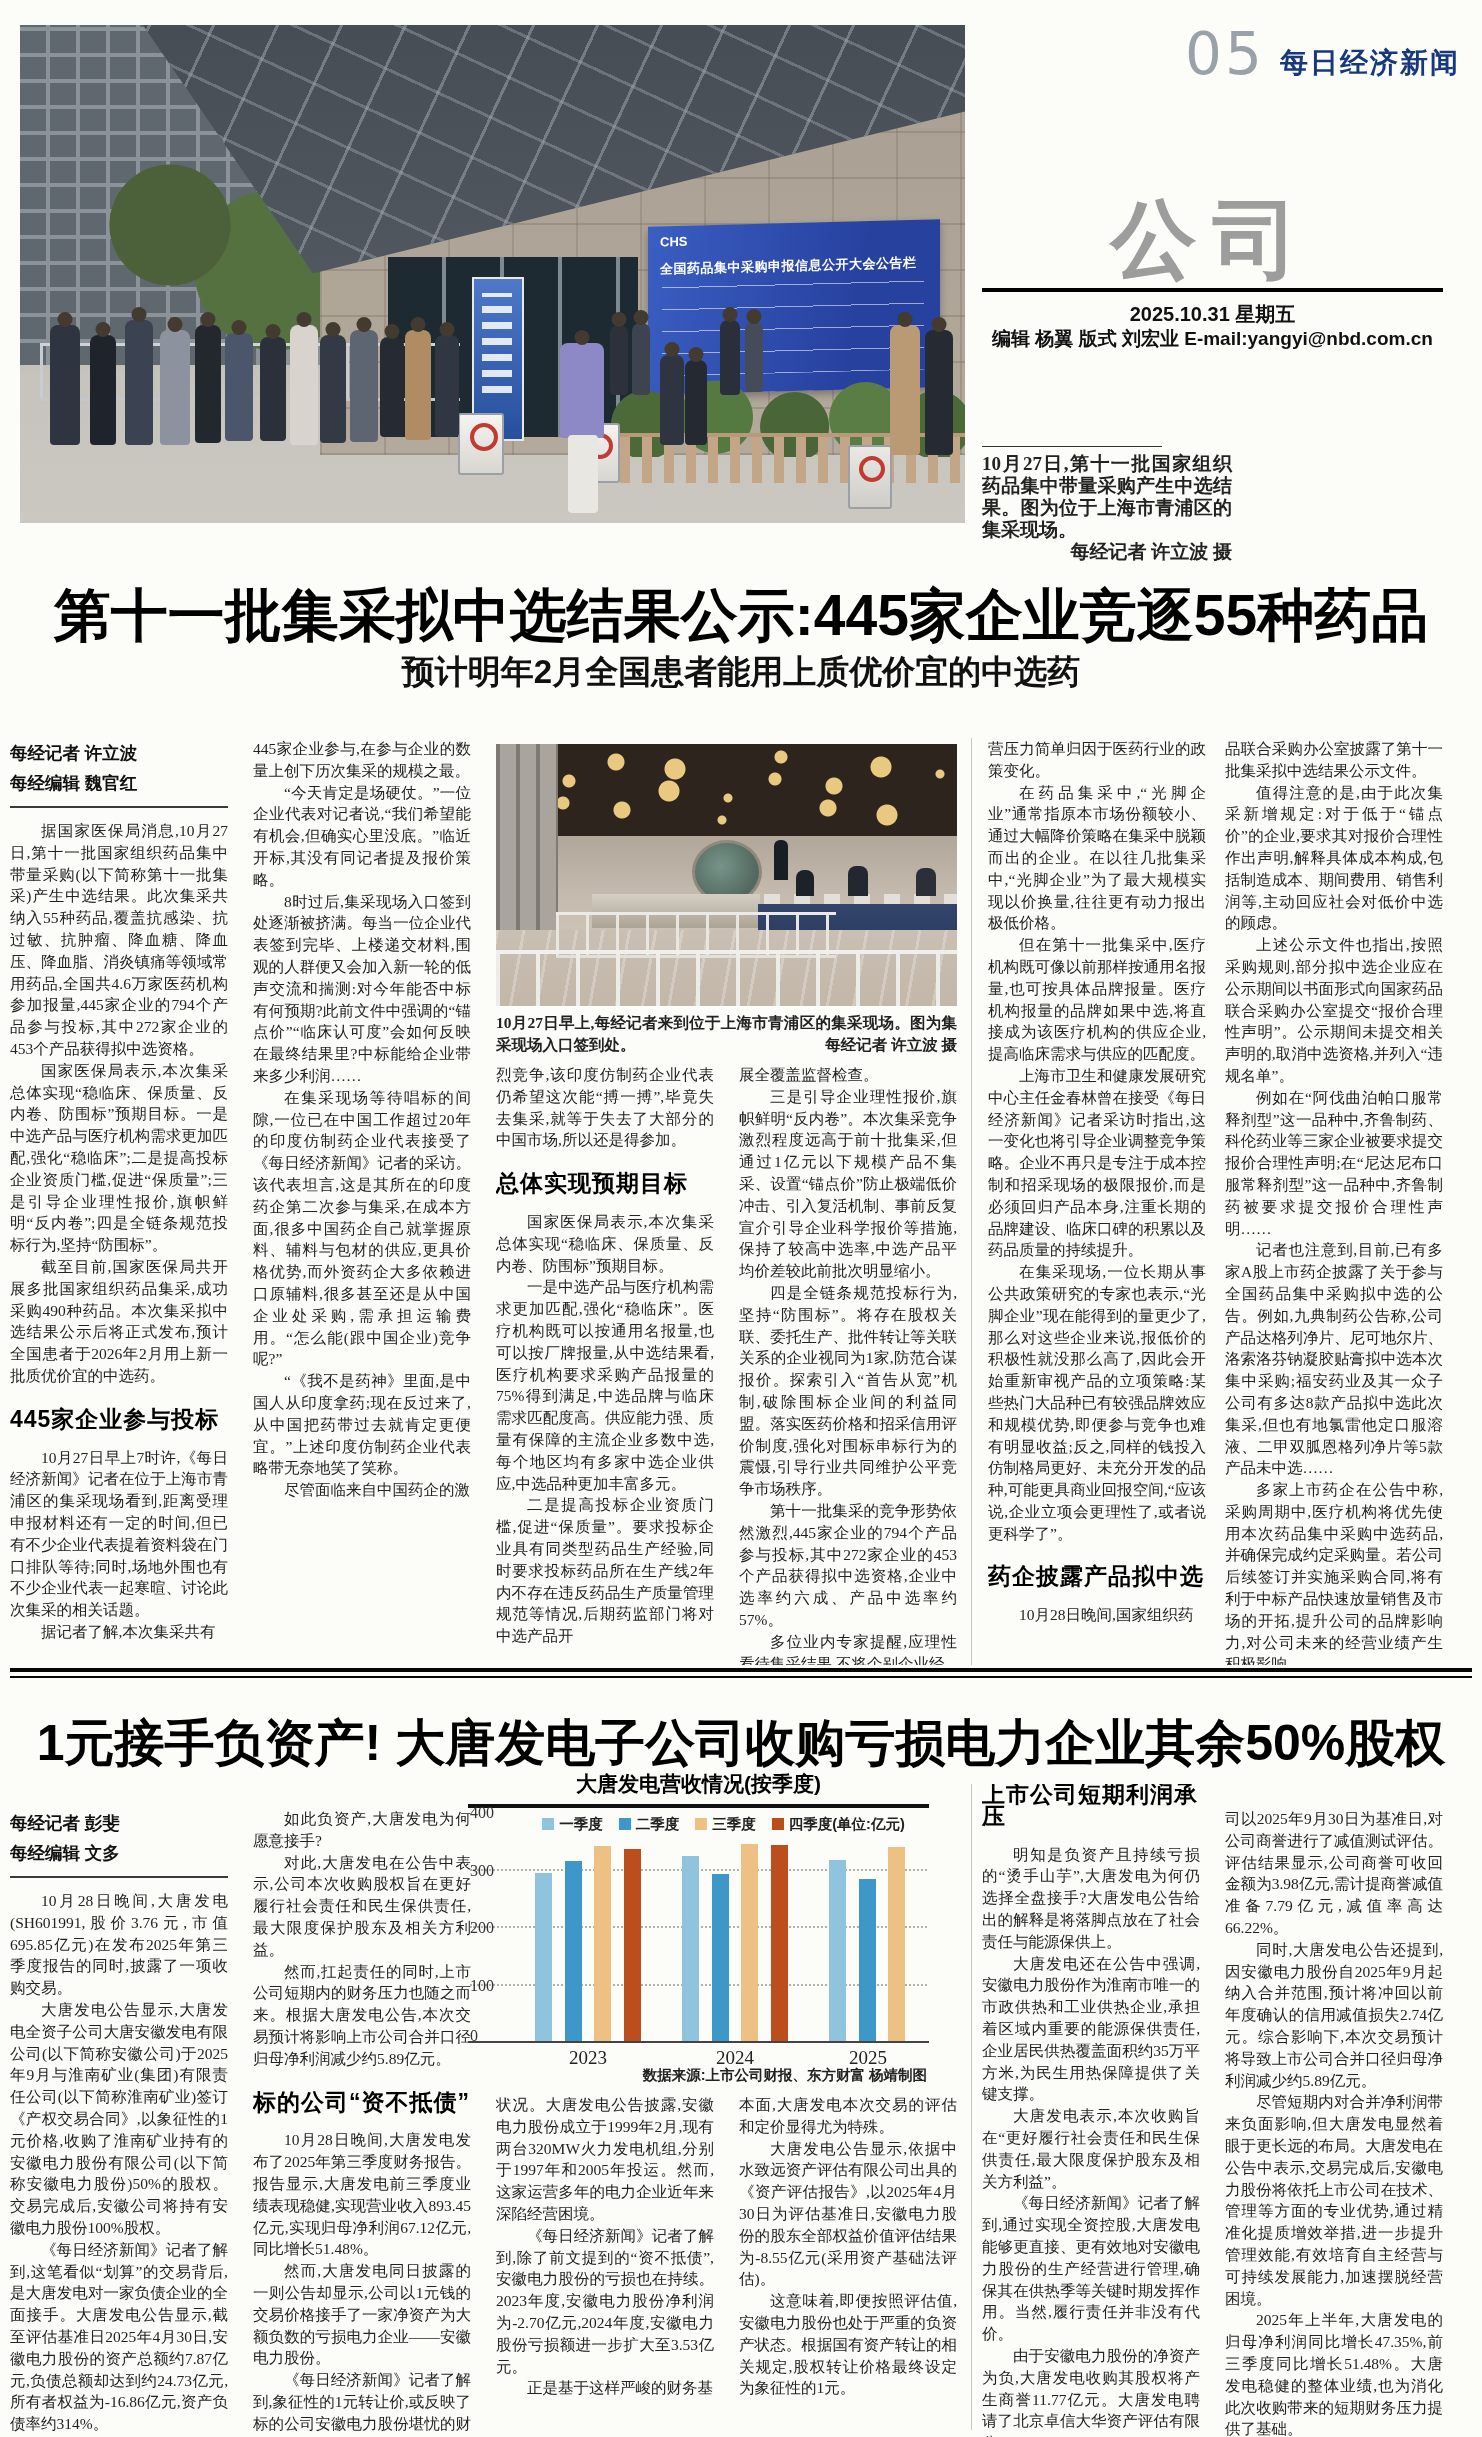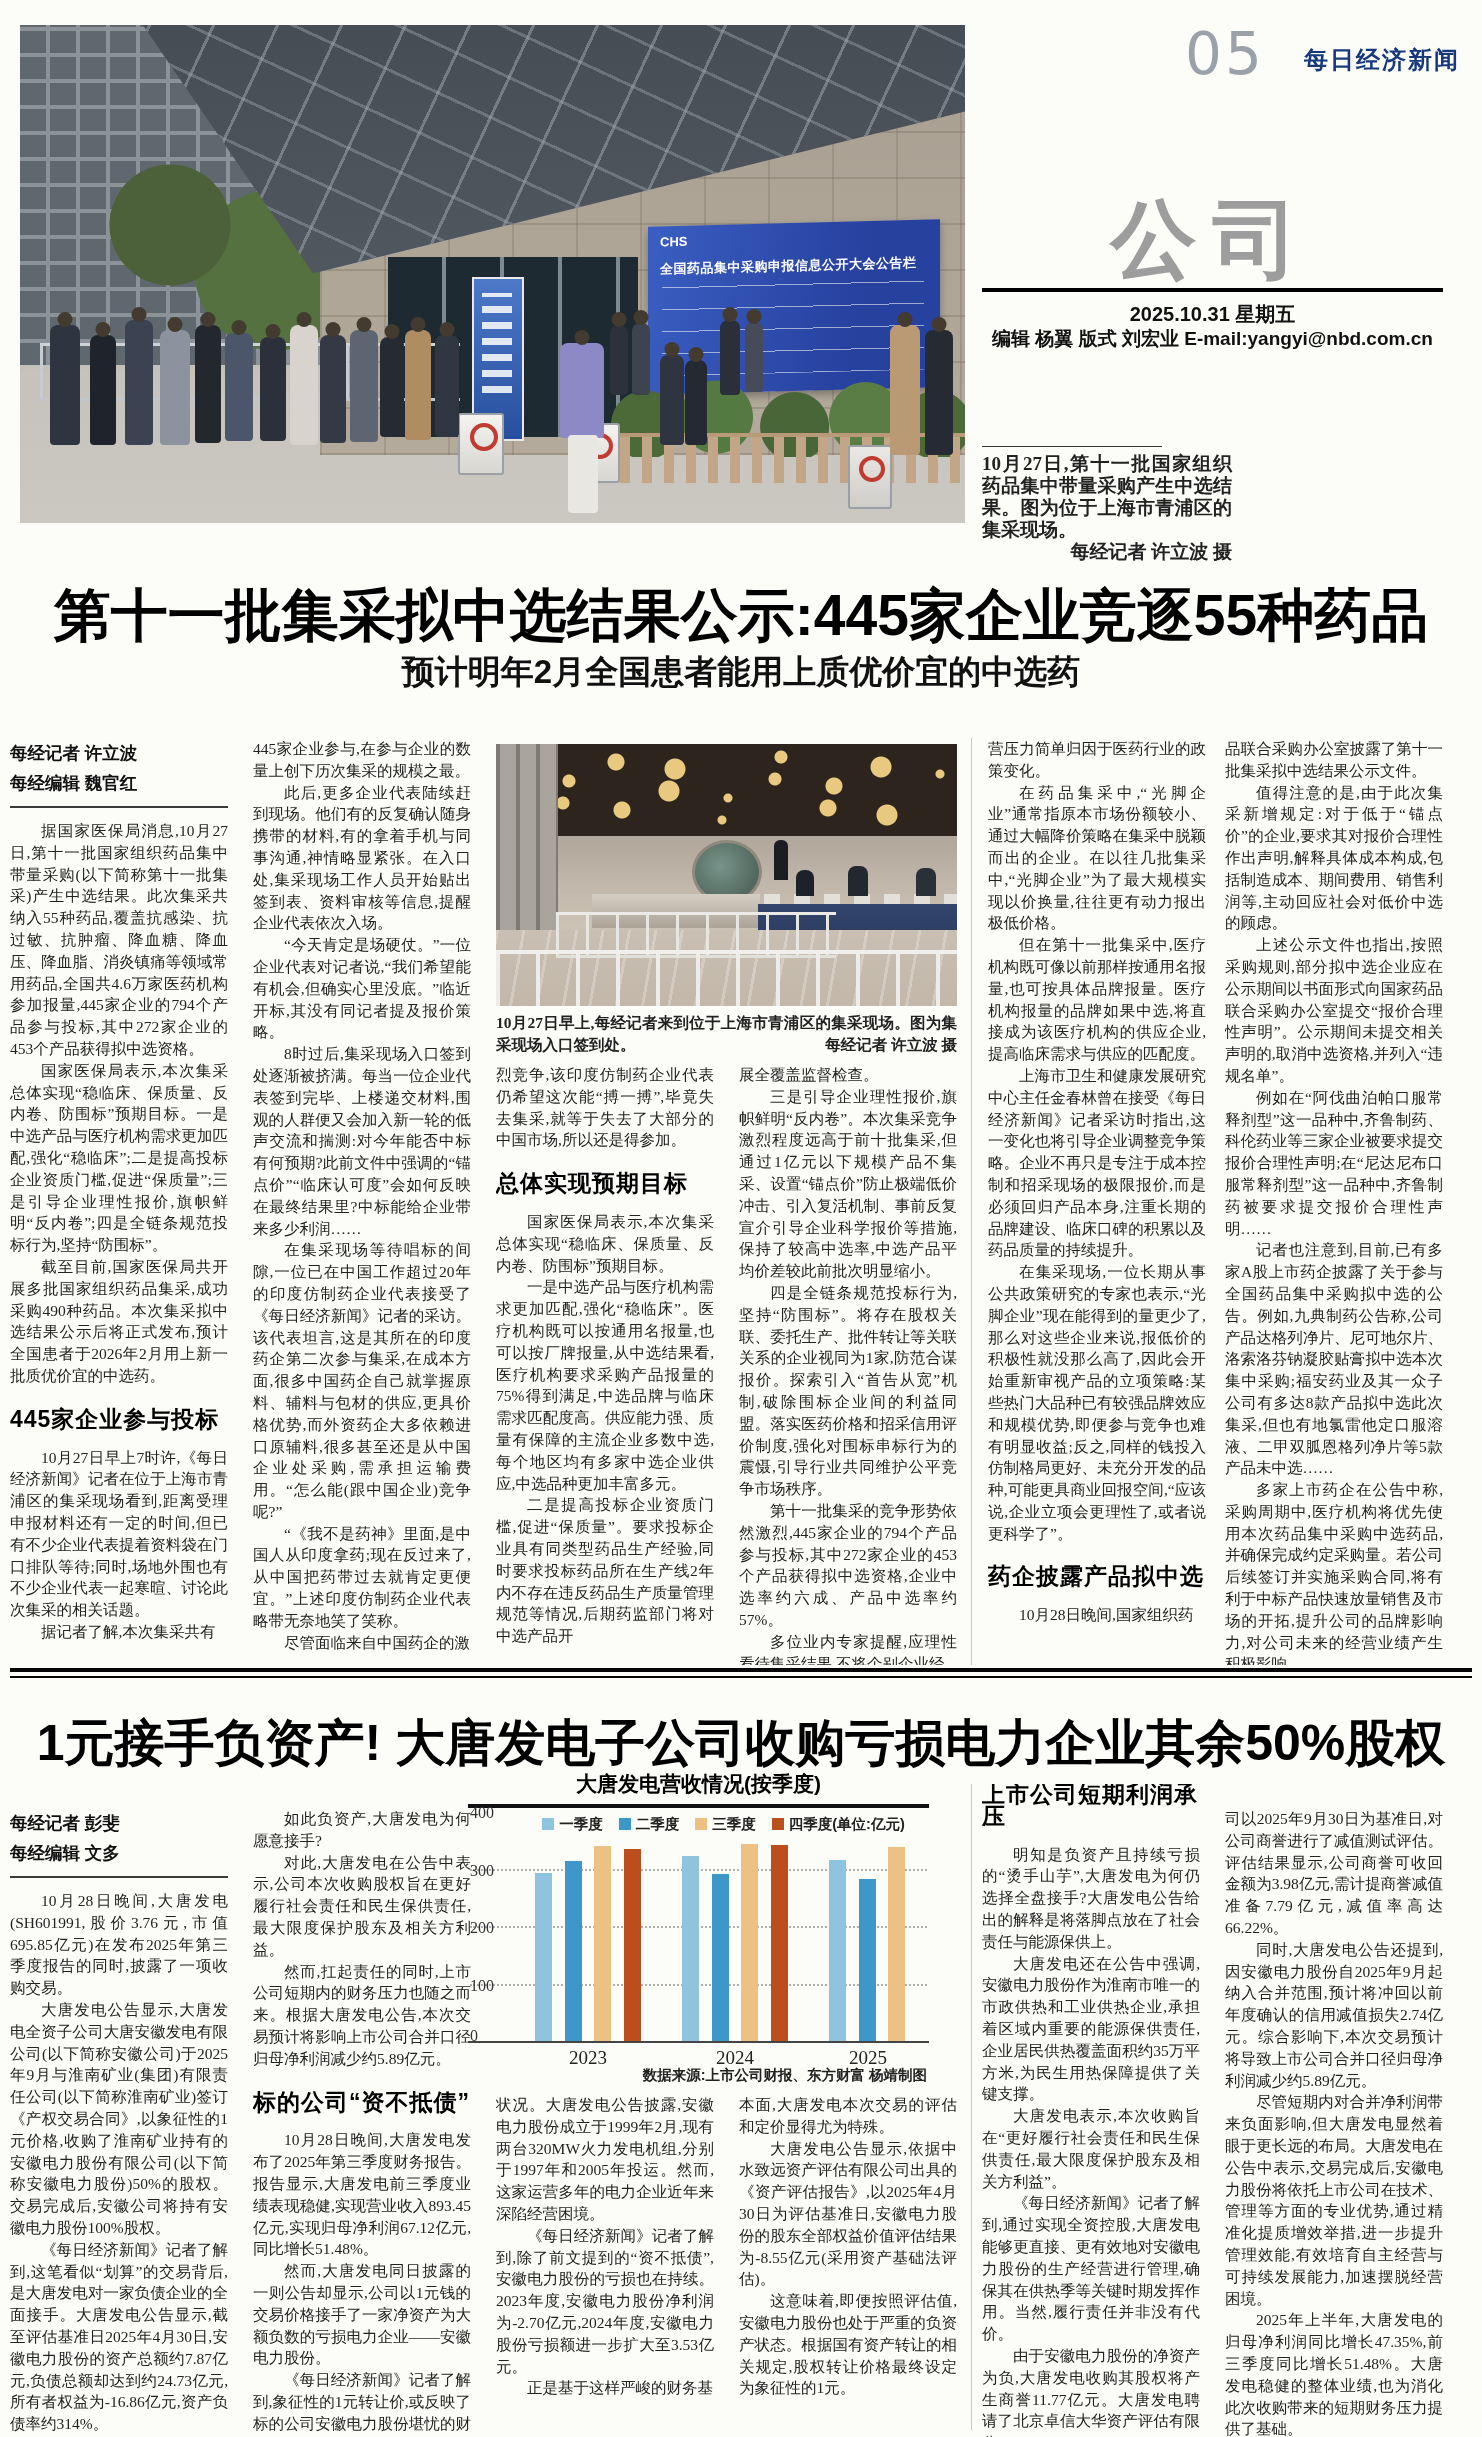--- a/index.html
+++ b/index.html
@@ -1,21 +1,21 @@
 <!DOCTYPE html>
 <html><head>
 <meta charset="utf-8">
 <style>
   html,body{margin:0;padding:0;}
   body{width:1482px;height:2437px;position:relative;background:#fcfcf9;color:#2b2b2b;
        font-family:"Liberation Serif","DejaVu Serif",serif;overflow:hidden;}
   .abs{position:absolute;}
   
   .pagenum{font-family:"DejaVu Sans",sans-serif;font-size:58px;color:#9aa1a8;letter-spacing:3px;}
-  .masthead{font-family:"Liberation Sans","DejaVu Sans",sans-serif;font-weight:900;font-size:24px;color:#17397c;letter-spacing:2px;}
+  .masthead{font-family:"Liberation Sans","DejaVu Sans",sans-serif;font-weight:900;font-size:28px;color:#17397c;letter-spacing:2px;}
   .section-title{font-family:"Liberation Sans","DejaVu Sans",sans-serif;font-weight:800;font-size:86px;color:#9d9d9d;letter-spacing:16px;text-align:center;}
   .hdr-rule{background:#000;height:4px;}
   .hdr-date{font-family:"Liberation Sans","DejaVu Sans",sans-serif;font-weight:800;font-size:20px;text-align:center;color:#111;}
   .hdr-staff{font-family:"Liberation Sans","DejaVu Sans",sans-serif;font-weight:700;font-size:19px;text-align:center;color:#111;}
   .capline{background:#333;height:1px;}
   .sidecap{font-size:19px;line-height:22px;font-weight:600;color:#222;text-align:justify;}
   .sidecap .credit{display:block;text-align:right;}
   
   .headline1{font-family:"Liberation Sans","DejaVu Sans",sans-serif;font-weight:900;font-size:57px;color:#000;text-align:center;white-space:nowrap;}
   .subheadline{font-family:"Liberation Sans","DejaVu Sans",sans-serif;font-weight:700;font-size:33px;color:#111;text-align:center;}
@@ -153,21 +153,20 @@
   <p>据国家医保局消息,10月27日,第十一批国家组织药品集中带量采购(以下简称第十一批集采)产生中选结果。此次集采共纳入55种药品,覆盖抗感染、抗过敏、抗肿瘤、降血糖、降血压、降血脂、消炎镇痛等领域常用药品,全国共4.6万家医药机构参加报量,445家企业的794个产品参与投标,其中272家企业的453个产品获得拟中选资格。</p>
   <p>国家医保局表示,本次集采总体实现“稳临床、保质量、反内卷、防围标”预期目标。一是中选产品与医疗机构需求更加匹配,强化“稳临床”;二是提高投标企业资质门槛,促进“保质量”;三是引导企业理性报价,旗帜鲜明“反内卷”;四是全链条规范投标行为,坚持“防围标”。</p>
   <p>截至目前,国家医保局共开展多批国家组织药品集采,成功采购490种药品。本次集采拟中选结果公示后将正式发布,预计全国患者于2026年2月用上新一批质优价宜的中选药。</p>
   <h3>445家企业参与投标</h3>
   <p>10月27日早上7时许,《每日经济新闻》记者在位于上海市青浦区的集采现场看到,距离受理申报材料还有一定的时间,但已有不少企业代表提着资料袋在门口排队等待;同时,场地外围也有不少企业代表一起寒暄、讨论此次集采的相关话题。</p>
   <p>据记者了解,本次集采共有</p>
 </div>
 
 <div class="abs col" style="left:253px;top:738px;height:927px;">
   <p class="cont">445家企业参与,在参与企业的数量上创下历次集采的规模之最。</p>
-  <p>此后,更多企业代表陆续赶到现场。他们有的反复确认随身携带的材料,有的拿着手机与同事沟通,神情略显紧张。在入口处,集采现场工作人员开始贴出签到表、资料审核等信息,提醒企业代表依次入场。</p>
   <p>“今天肯定是场硬仗。”一位企业代表对记者说,“我们希望能有机会,但确实心里没底。”临近开标,其没有同记者提及报价策略。</p>
   <p>8时过后,集采现场入口签到处逐渐被挤满。每当一位企业代表签到完毕、上楼递交材料,围观的人群便又会加入新一轮的低声交流和揣测:对今年能否中标有何预期?此前文件中强调的“锚点价”“临床认可度”会如何反映在最终结果里?中标能给企业带来多少利润……</p>
   <p>在集采现场等待唱标的间隙,一位已在中国工作超过20年的印度仿制药企业代表接受了《每日经济新闻》记者的采访。该代表坦言,这是其所在的印度药企第二次参与集采,在成本方面,很多中国药企自己就掌握原料、辅料与包材的供应,更具价格优势,而外资药企大多依赖进口原辅料,很多甚至还是从中国企业处采购,需承担运输费用。“怎么能(跟中国企业)竞争呢?”</p>
   <p>“《我不是药神》里面,是中国人从印度拿药;现在反过来了,从中国把药带过去就肯定更便宜。”上述印度仿制药企业代表略带无奈地笑了笑称。</p>
   <p>尽管面临来自中国药企的激</p>
 </div>
 
 <div class="abs photo" style="left:496px;top:744px;width:461px;height:262px;background:linear-gradient(#b3a89c 38%,#c2b8ab 55%,#cbc2b4 70%,#c5bbae 100%);">
   <div id="ceiling" style="left: 0px; top: 0px; width: 461px; height: 92px; background: radial-gradient(5px at 20px 8px, rgb(232, 201, 127) 0px, rgb(232, 201, 127) 4px, transparent 5px), radial-gradient(7px at 73px 37px, rgb(232, 201, 127) 0px, rgb(232, 201, 127) 6px, transparent 7px), radial-gradient(9px at 126px 66px, rgb(232, 201, 127) 0px, rgb(232, 201, 127) 8px, transparent 9px), radial-gradient(11px at 179px 25px, rgb(232, 201, 127) 0px, rgb(232, 201, 127) 10px, transparent 11px), radial-gradient(5px at 232px 54px, rgb(232, 201, 127) 0px, rgb(232, 201, 127) 4px, transparent 5px), radial-gradient(7px at 285px 13px, rgb(232, 201, 127) 0px, rgb(232, 201, 127) 6px, transparent 7px), radial-gradient(9px at 338px 42px, rgb(232, 201, 127) 0px, rgb(232, 201, 127) 8px, transparent 9px), radial-gradient(11px at 391px 71px, rgb(232, 201, 127) 0px, rgb(232, 201, 127) 10px, transparent 11px), radial-gradient(5px at 444px 30px, rgb(232, 201, 127) 0px, rgb(232, 201, 127) 4px, transparent 5px), radial-gradient(7px at 67px 59px, rgb(232, 201, 127) 0px, rgb(232, 201, 127) 6px, transparent 7px), radial-gradient(9px at 120px 18px, rgb(232, 201, 127) 0px, rgb(232, 201, 127) 8px, transparent 9px), radial-gradient(11px at 173px 47px, rgb(232, 201, 127) 0px, rgb(232, 201, 127) 10px, transparent 11px), radial-gradient(5px at 226px 76px, rgb(232, 201, 127) 0px, rgb(232, 201, 127) 4px, transparent 5px), radial-gradient(7px at 279px 35px, rgb(232, 201, 127) 0px, rgb(232, 201, 127) 6px, transparent 7px), radial-gradient(9px at 332px 64px, rgb(232, 201, 127) 0px, rgb(232, 201, 127) 8px, transparent 9px), radial-gradient(11px at 385px 23px, rgb(232, 201, 127) 0px, rgb(232, 201, 127) 10px, transparent 11px) rgb(44, 36, 29);"></div>
   <div style="left:0;top:0;width:62px;height:262px;background:repeating-linear-gradient(90deg,#7e7b75 0 4px,#a9a59d 4px 20px);"></div>

